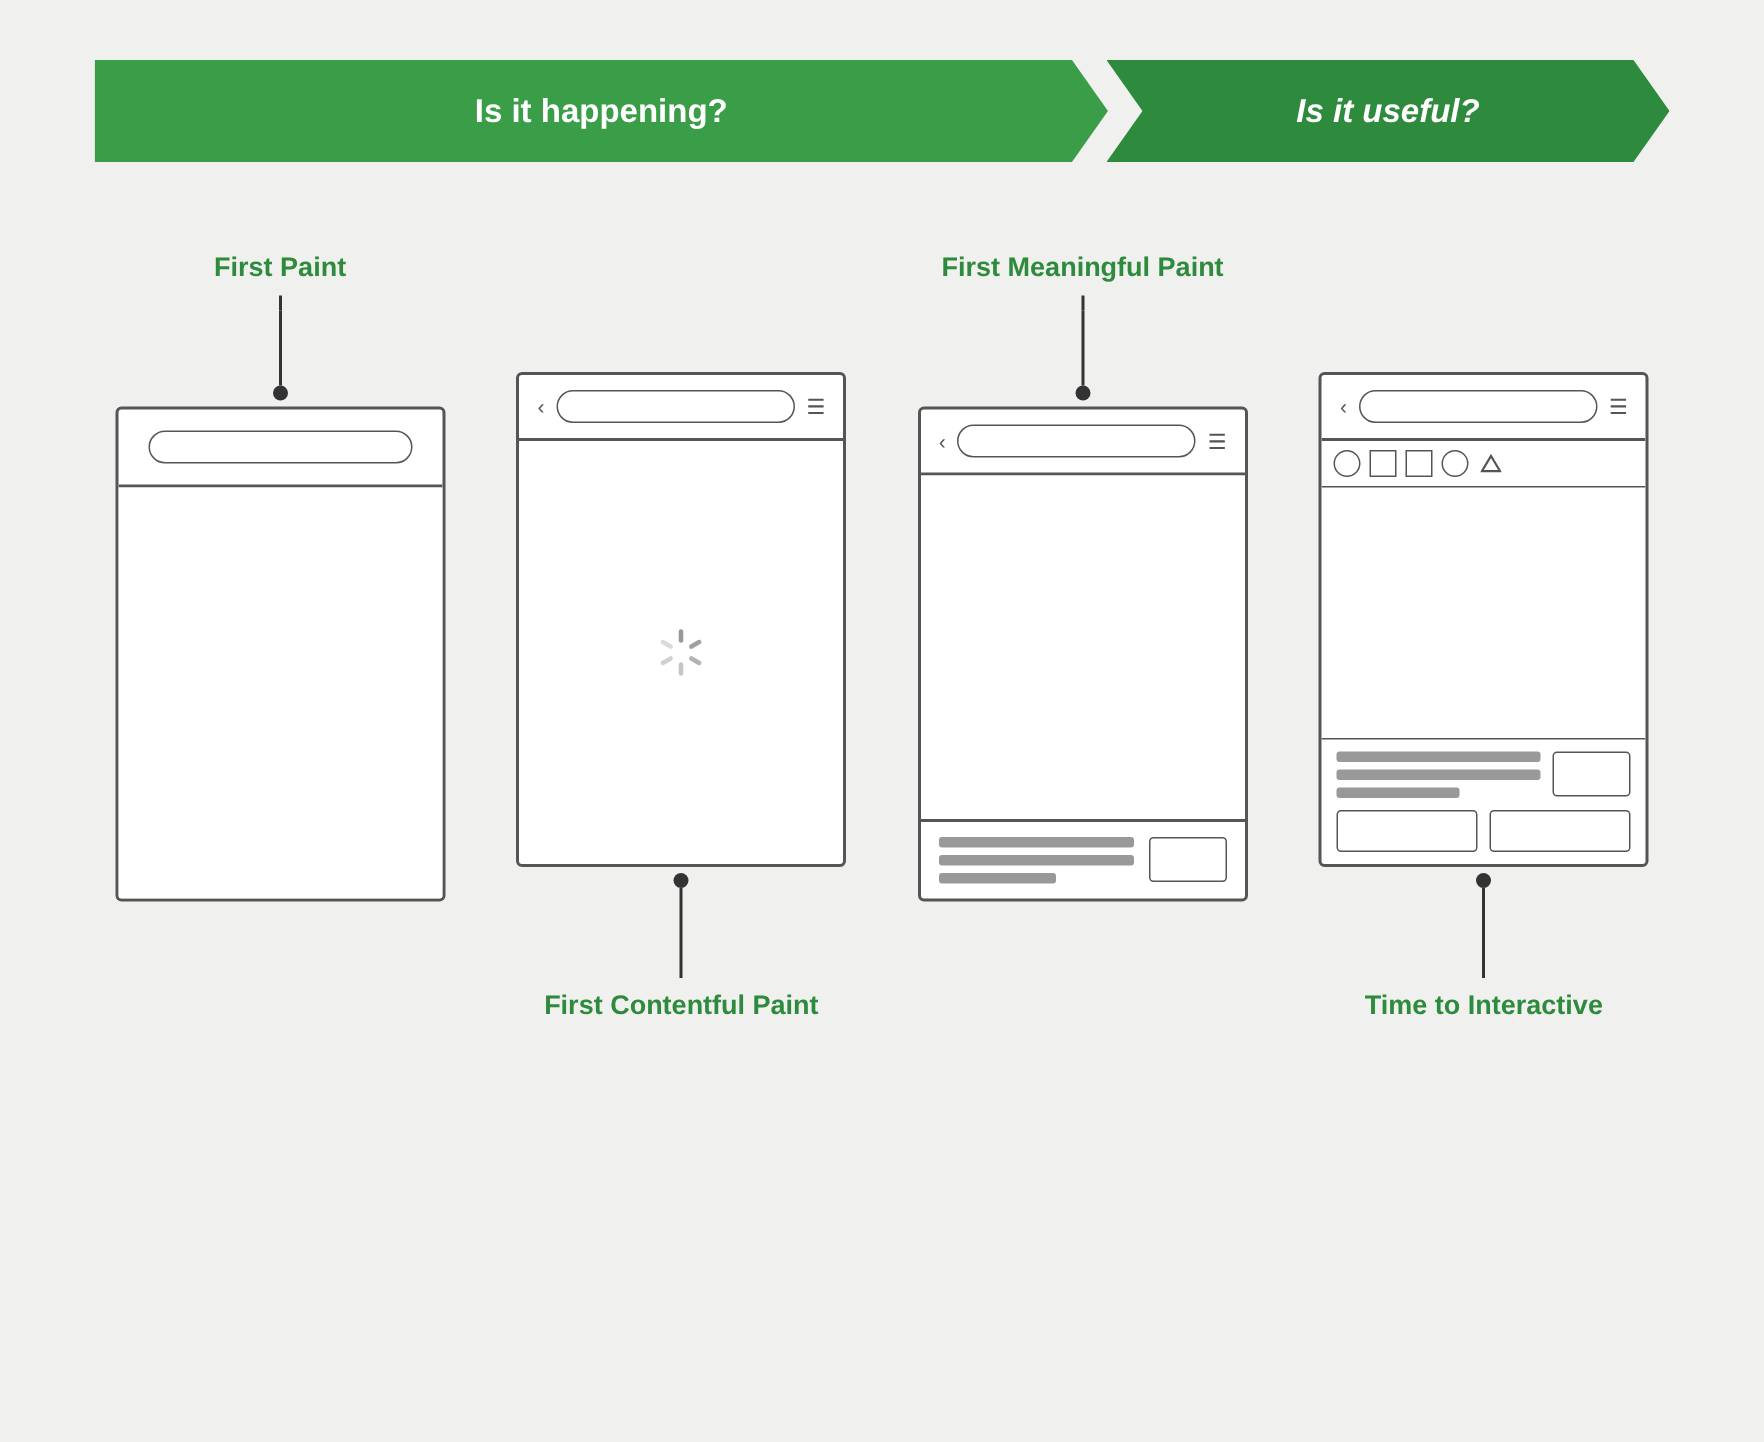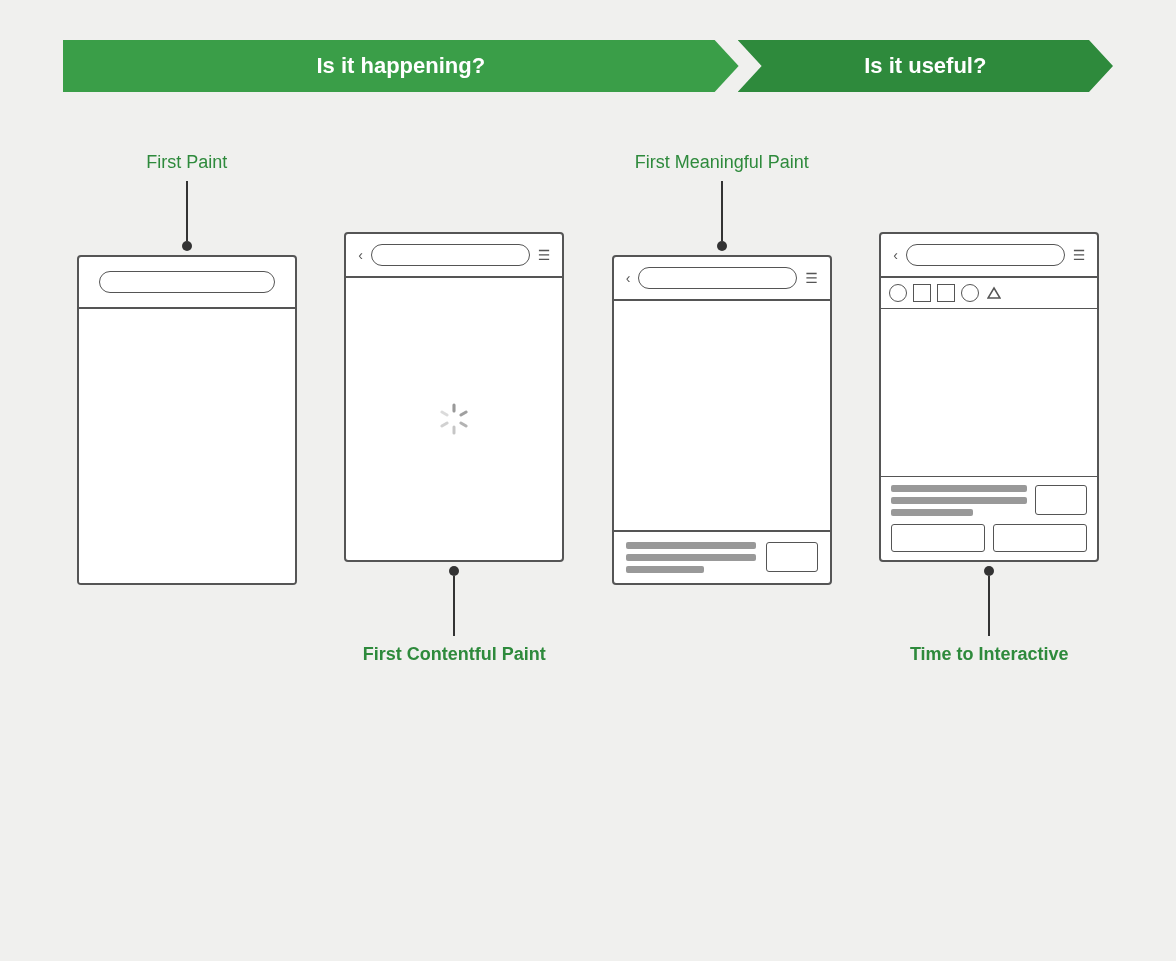--- a/index.html
+++ b/index.html
@@ -24,40 +24,40 @@
     }
 
     .banner-arrow {
       display: flex;
       align-items: center;
       justify-content: center;
       color: white;
       font-size: 22px;
       font-weight: bold;
       position: relative;
-      height: 52px;
+      height: 68px;
     }
 
     .banner-arrow span {
       position: relative;
       z-index: 1;
     }
 
     .arrow-shape {
       position: absolute;
       top: 0; left: 0; right: 0; bottom: 0;
       clip-path: polygon(0 0, calc(100% - 24px) 0, 100% 50%, calc(100% - 24px) 100%, 0 100%, 24px 50%);
     }
 
     .arrow-shape-first {
       clip-path: polygon(0 0, calc(100% - 24px) 0, 100% 50%, calc(100% - 24px) 100%, 0 100%);
     }
 
     .banner-arrow-1 { flex: 1.8; }
-    .banner-arrow-2 { flex: 1; margin-left: -1px; }
+    .banner-arrow-2 { flex: 1; margin-left: -1px; font-style: italic; }
     .banner-arrow-3 { flex: 1; margin-left: -1px; }
 
     .bg-green-1 { background: #3a9e48; }
     .bg-green-2 { background: #2e8a3c; }
     .bg-green-3 { background: #256e30; }
 
     
     .main-content {
       display: flex;
       width: 100%;
@@ -69,21 +69,21 @@
     .column {
       display: flex;
       flex-direction: column;
       align-items: center;
       flex: 1;
     }
 
     
     .label-top {
       font-size: 18px;
-      font-weight: normal;
+      font-weight: bold;
       color: #2e8a3c;
       margin-bottom: 8px;
       text-align: center;
       white-space: nowrap;
     }
 
     .label-bottom {
       font-size: 18px;
       font-weight: bold;
       color: #2e8a3c;

